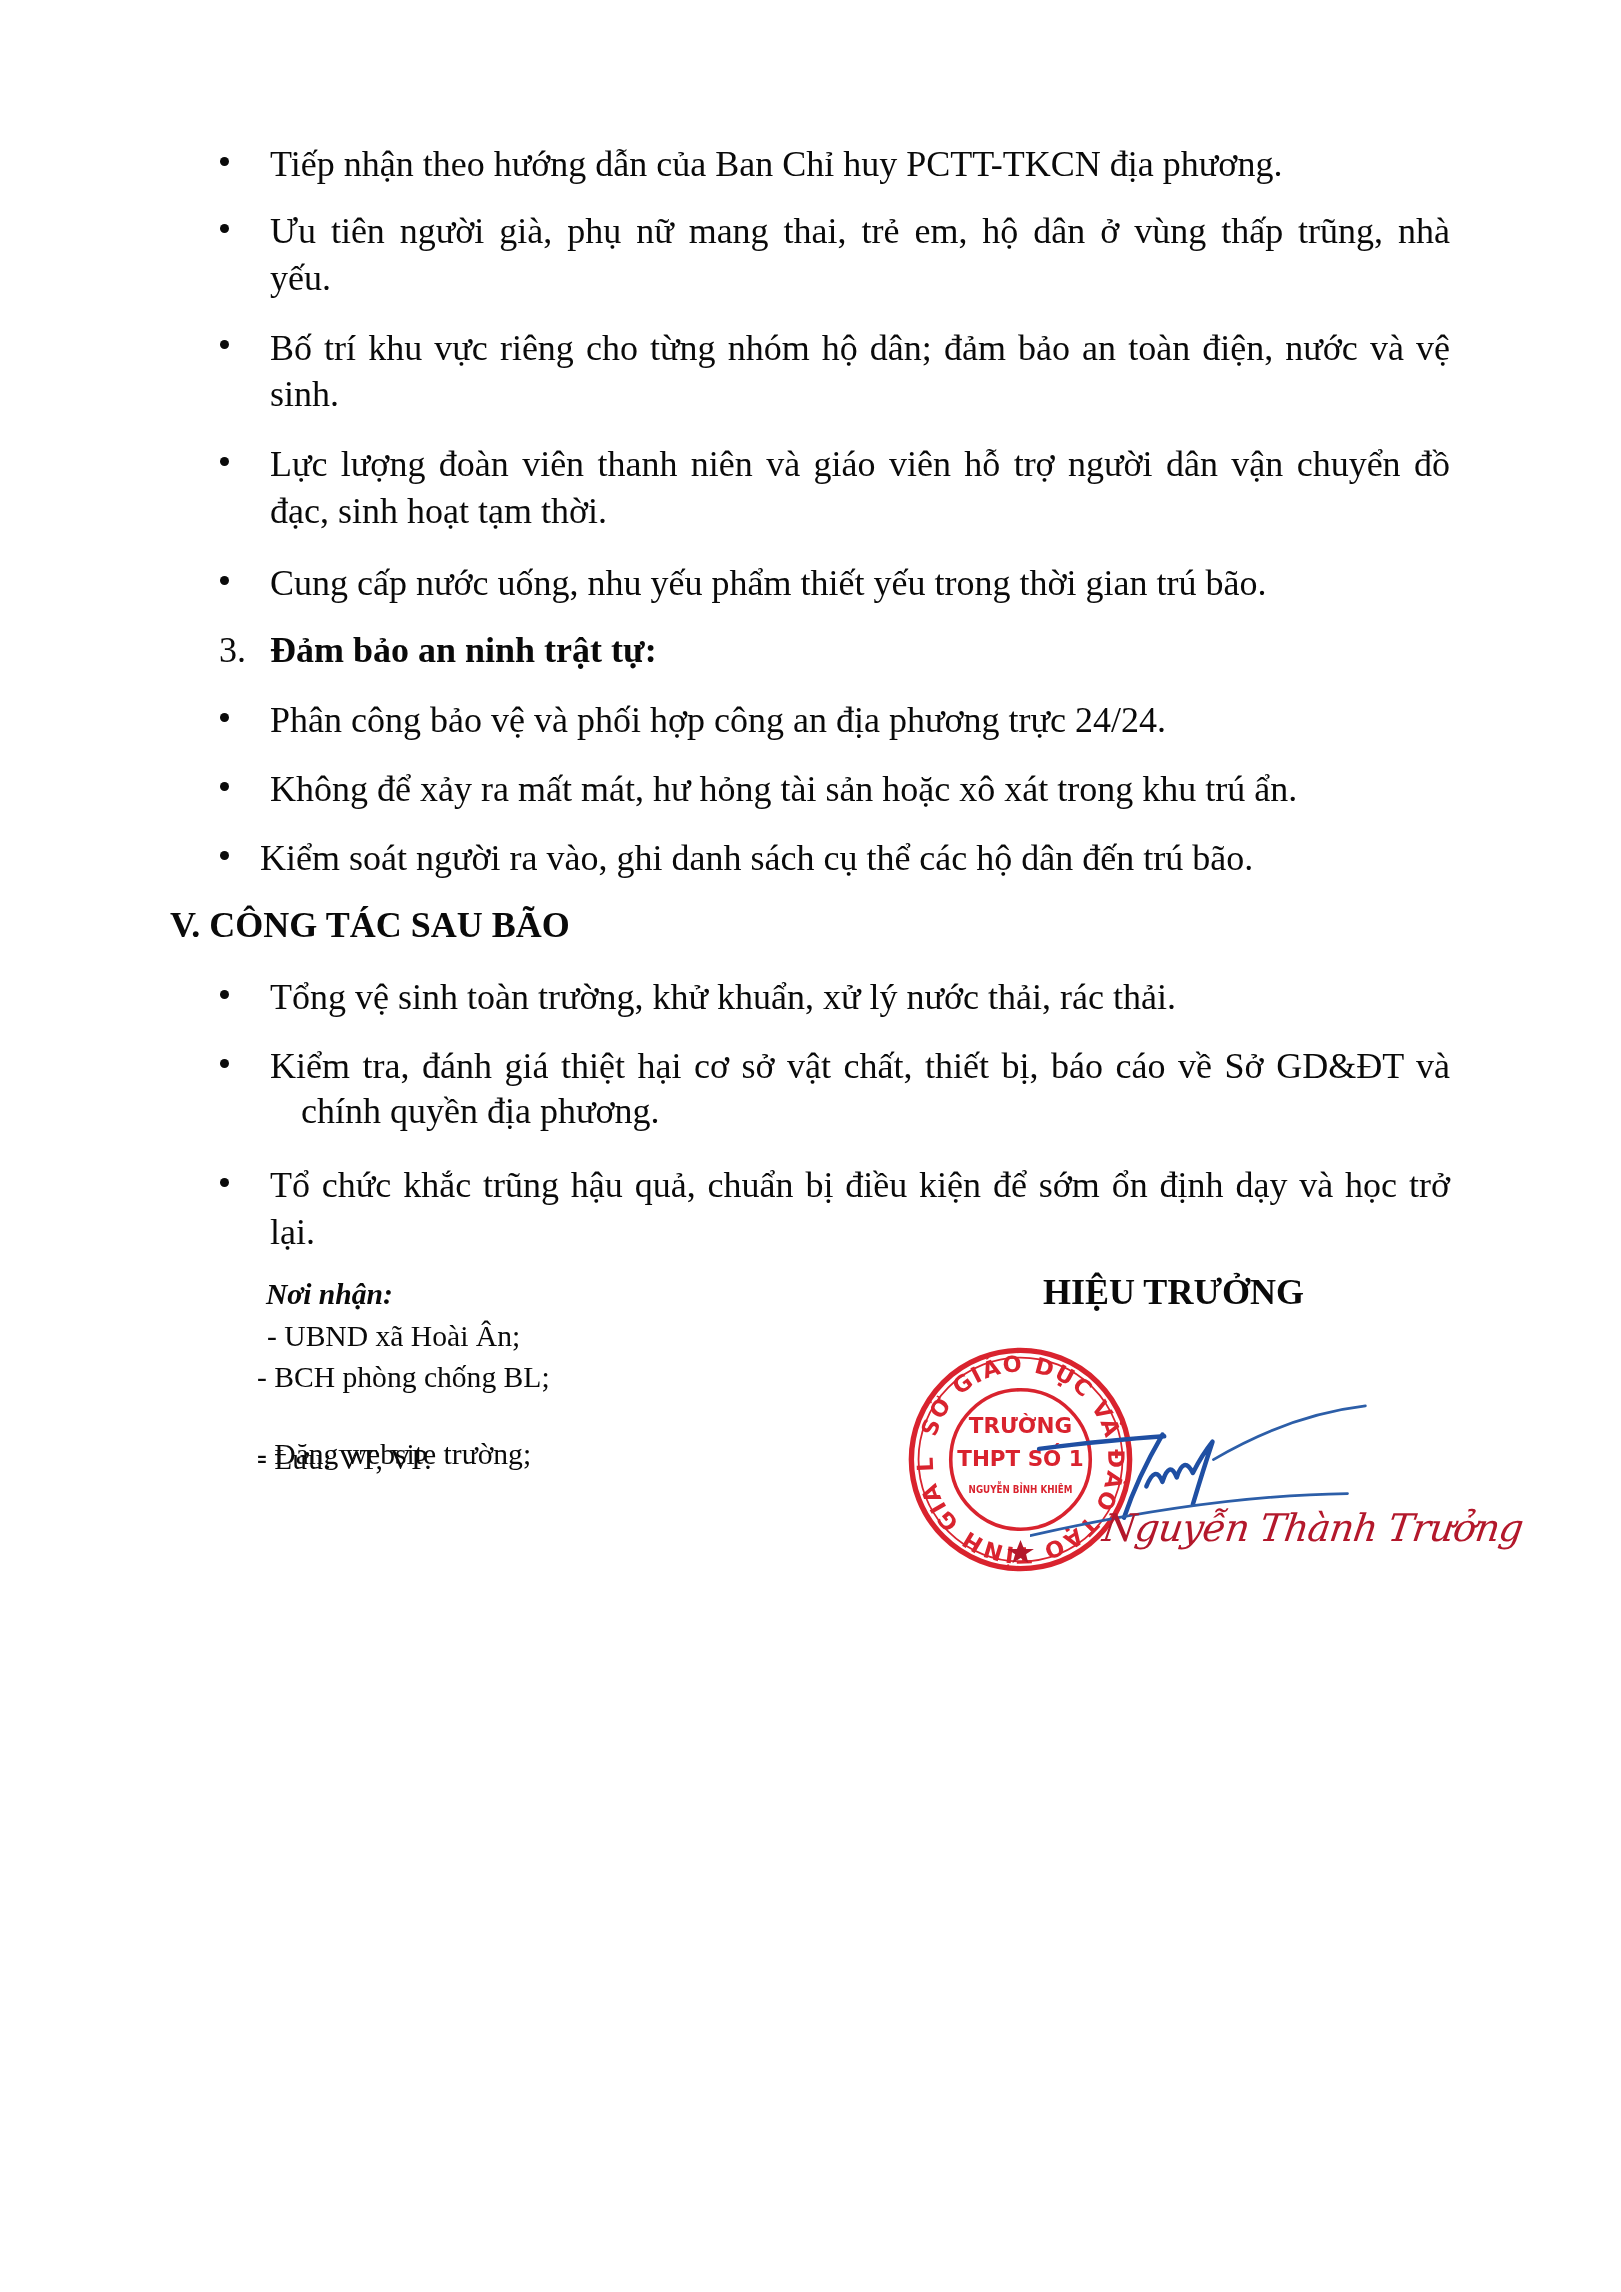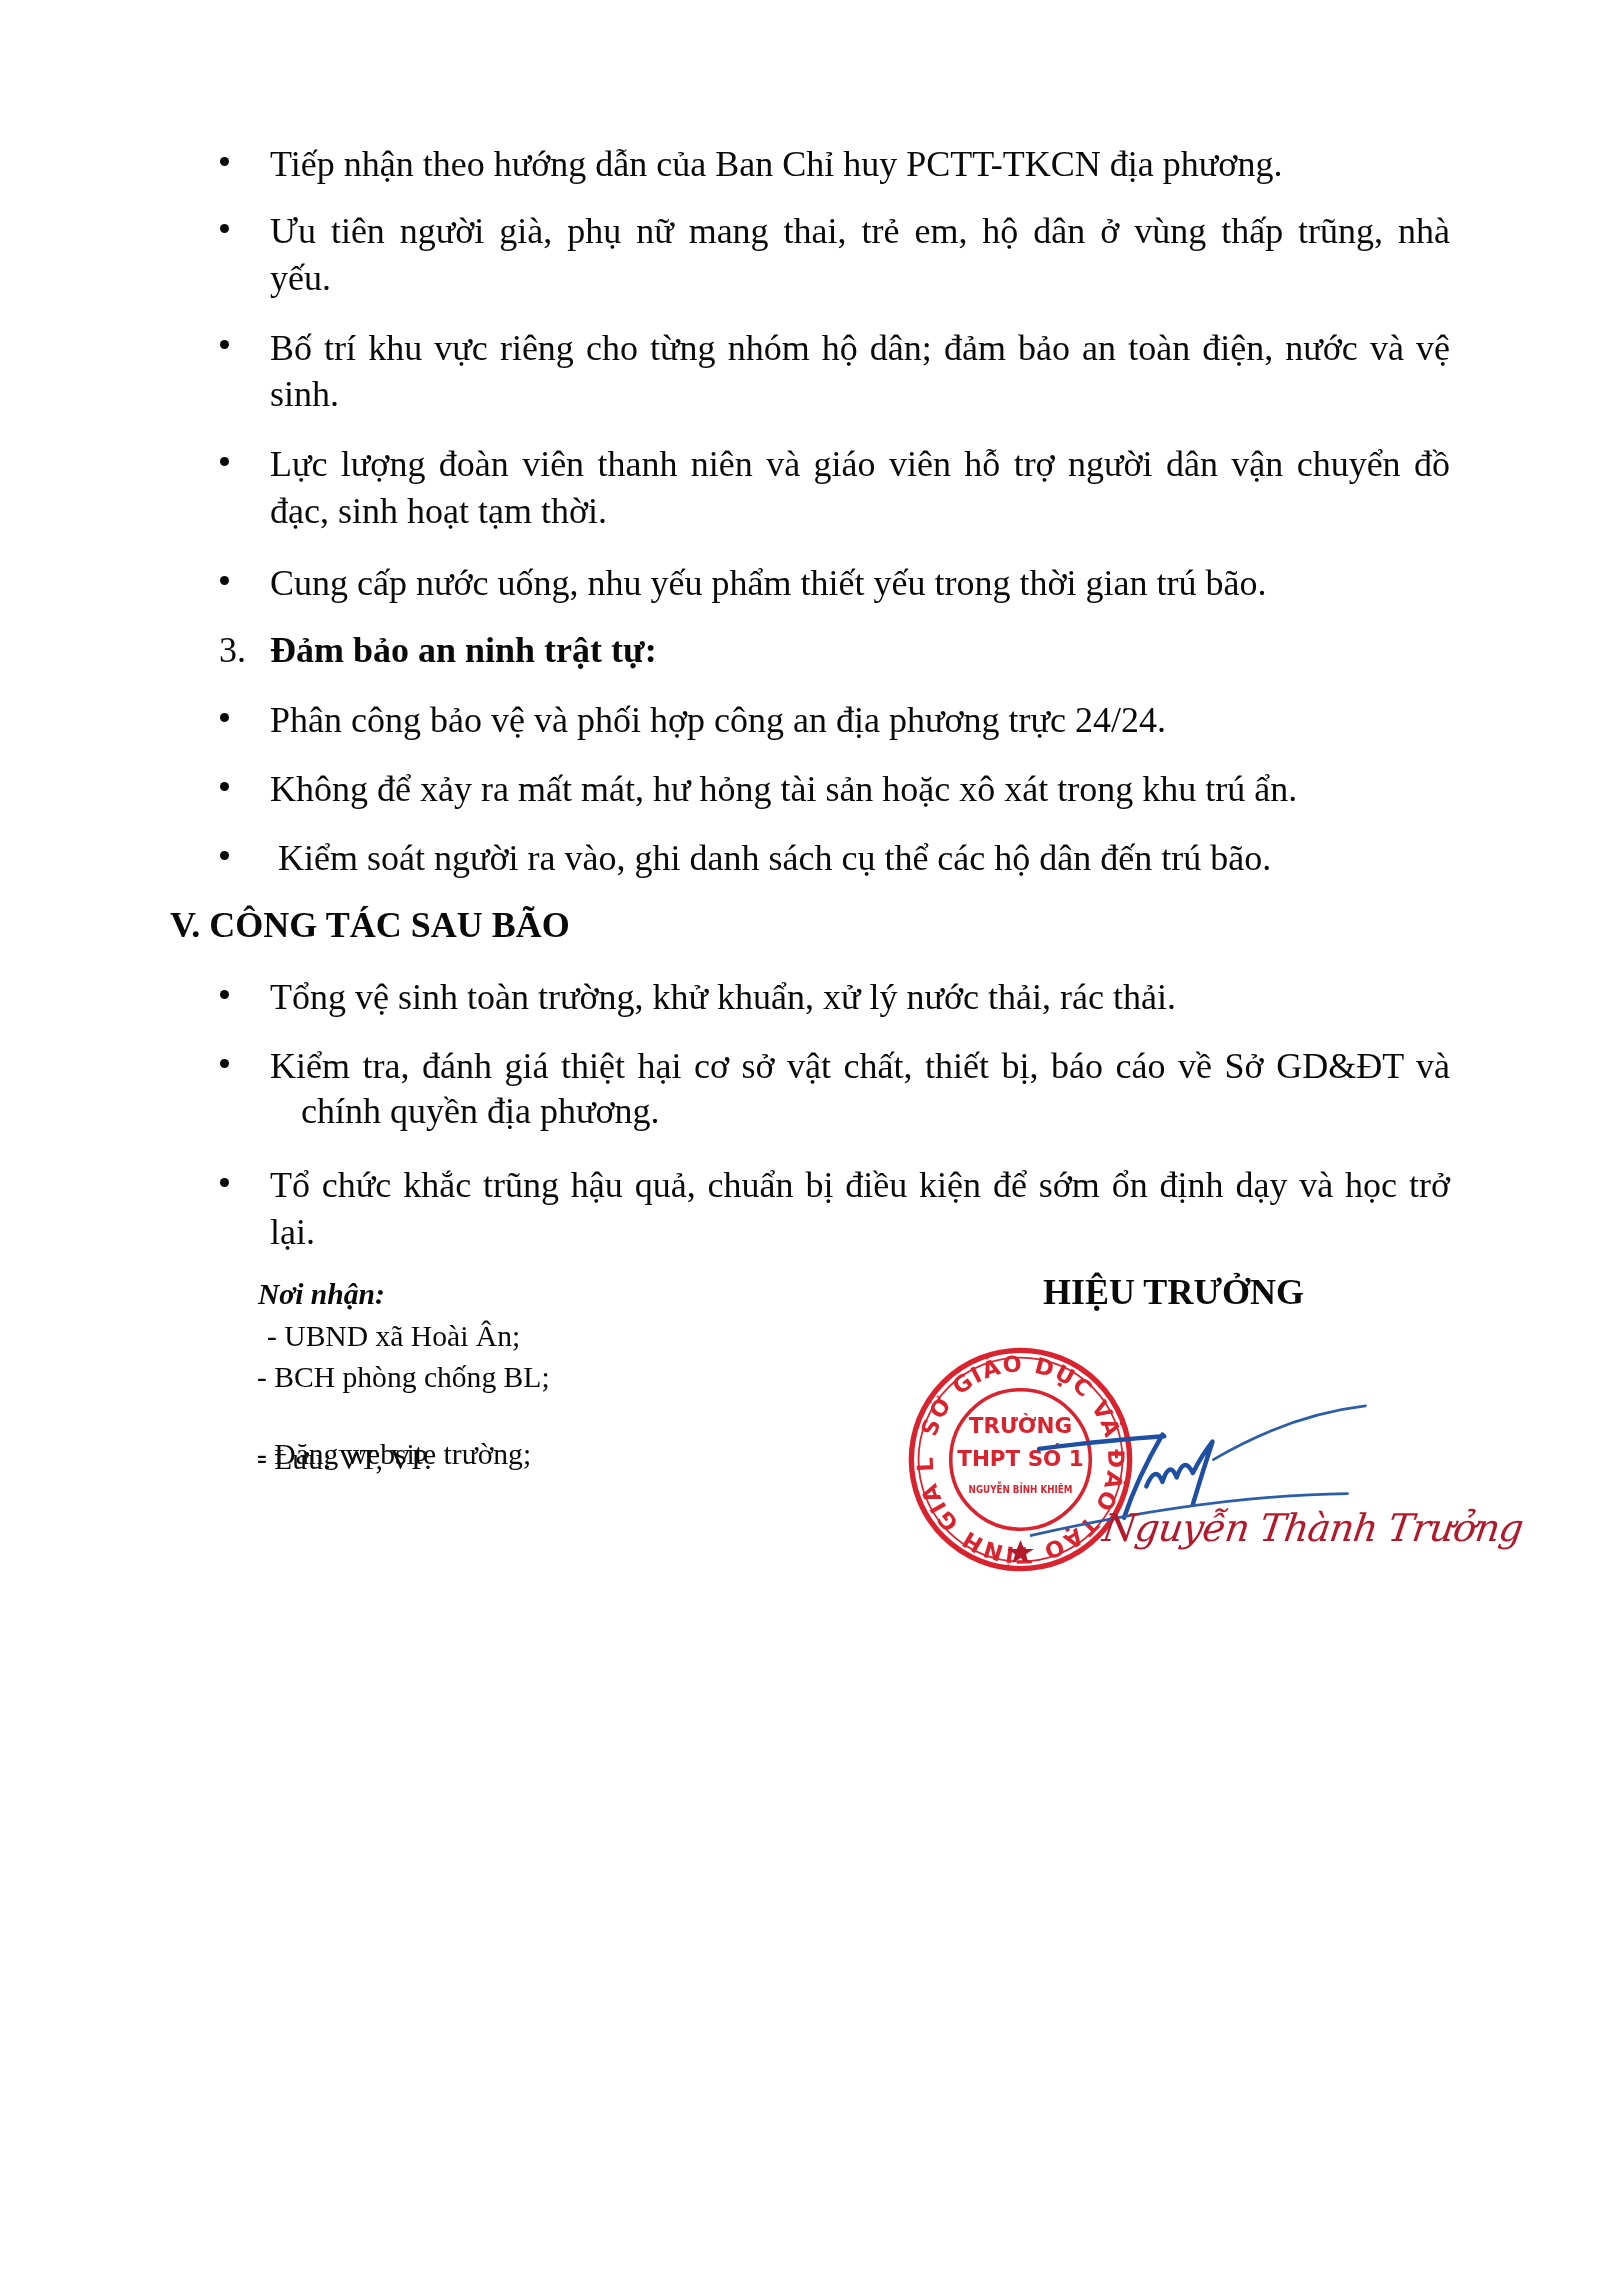--- a/index.html
+++ b/index.html
@@ -61,21 +61,21 @@
     <div>
       <span class="bullet" style="left:220px; top:713px;"></span>
       <span class="line" style="left:270px; top:702px;">Phân công bảo vệ và phối hợp công an địa phương trực 24/24.</span>
     </div>
     <div>
       <span class="bullet" style="left:220px; top:782px;"></span>
       <span class="line" style="left:270px; top:771px;">Không để xảy ra mất mát, hư hỏng tài sản hoặc xô xát trong khu trú ẩn.</span>
     </div>
     <div>
       <span class="bullet" style="left:220px; top:851px;"></span>
-      <span class="line" style="left:278px; top:840px;">Kiểm soát người ra vào, ghi danh sách cụ thể các hộ dân đến trú bão.</span>
+      <span class="line" style="left:260px; top:840px;">Kiểm soát người ra vào, ghi danh sách cụ thể các hộ dân đến trú bão.</span>
     </div>
   </div>
 
   <div class="heading" style="left:170px; top:907px;">V. CÔNG TÁC SAU BÃO</div>
 
   <div>
     <div>
       <span class="bullet" style="left:220px; top:990px;"></span>
       <span class="line" style="left:270px; top:979px;">Tổng vệ sinh toàn trường, khử khuẩn, xử lý nước thải, rác thải.</span>
     </div>
@@ -85,21 +85,21 @@
       <span class="line" style="left:274px; top:1093px;margin-left:27px;">chính quyền địa phương.</span>
     </div>
     <div>
       <span class="bullet" style="left:220px; top:1178px;"></span>
       <span class="line just" style="left:270px; top:1167px;">Tổ chức khắc trũng hậu quả, chuẩn bị điều kiện để sớm ổn định dạy và học trở</span>
       <span class="line" style="left:270px; top:1214px;">lại.</span>
     </div>
   </div>
 
   <div>
-    <div class="recipients-title" style="left:258px; top:1280px;">Nơi nhận:</div>
+    <div class="recipients-title" style="left:266px; top:1280px;">Nơi nhận:</div>
     <div class="recipient" style="left:257px; top:1322px;margin-left:10px;">- UBND xã Hoài Ân;</div>
     <div class="recipient" style="left:257px; top:1363px;">- BCH phòng chống BL;</div>
     <div class="recipient" style="left:257px; top:1404px;margin-top:36px;">- Đăng website trường;</div>
     <div class="recipient" style="left:257px; top:1445px;">- Lưu: VT, VP.</div>
   </div>
 
   <div>
     <div class="sign-title" style="left:1043px; top:1274px;">HIỆU TRƯỞNG</div>
 
     <svg class="stamp" viewBox="0 0 256 256">

